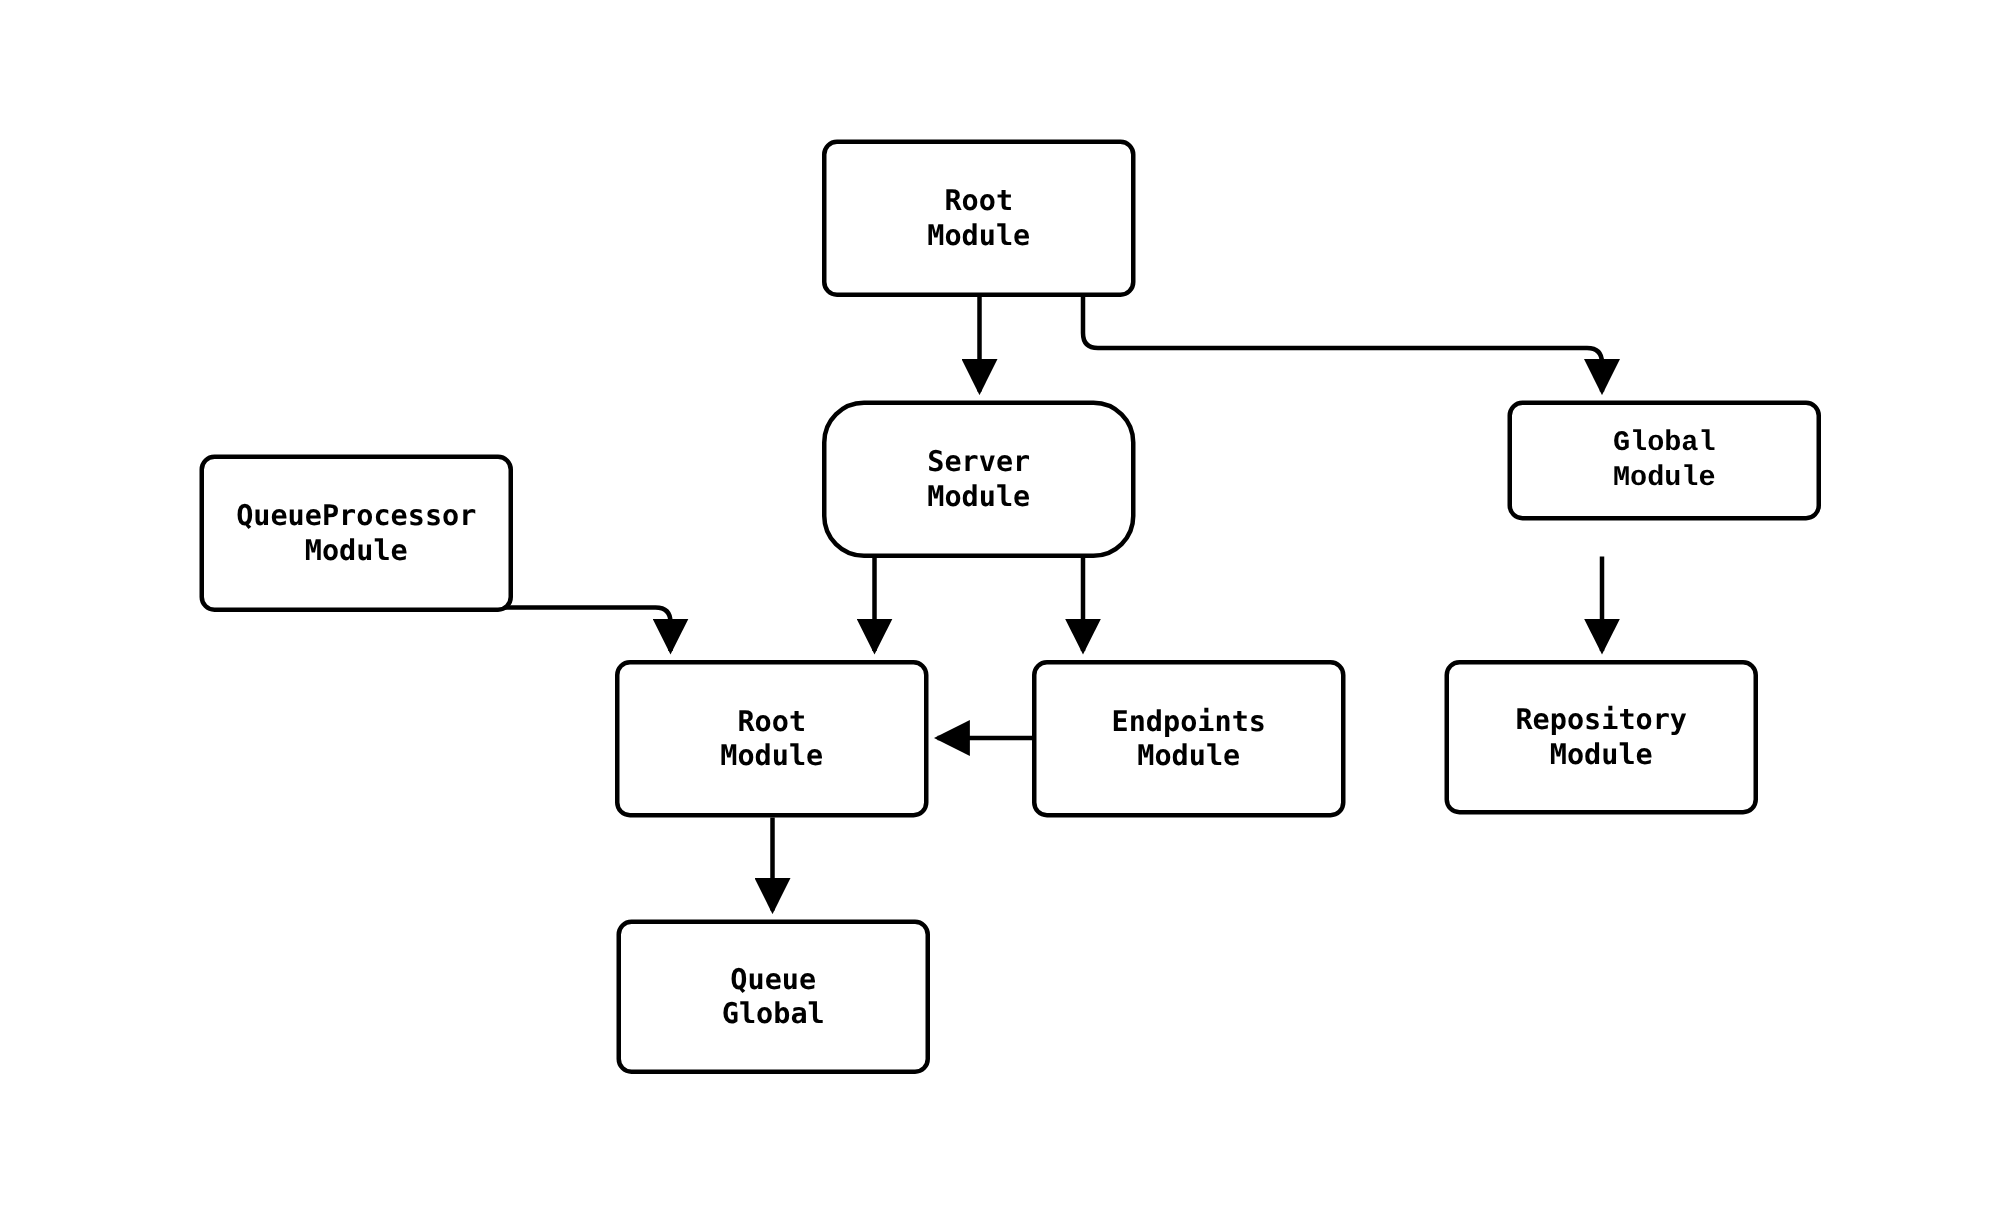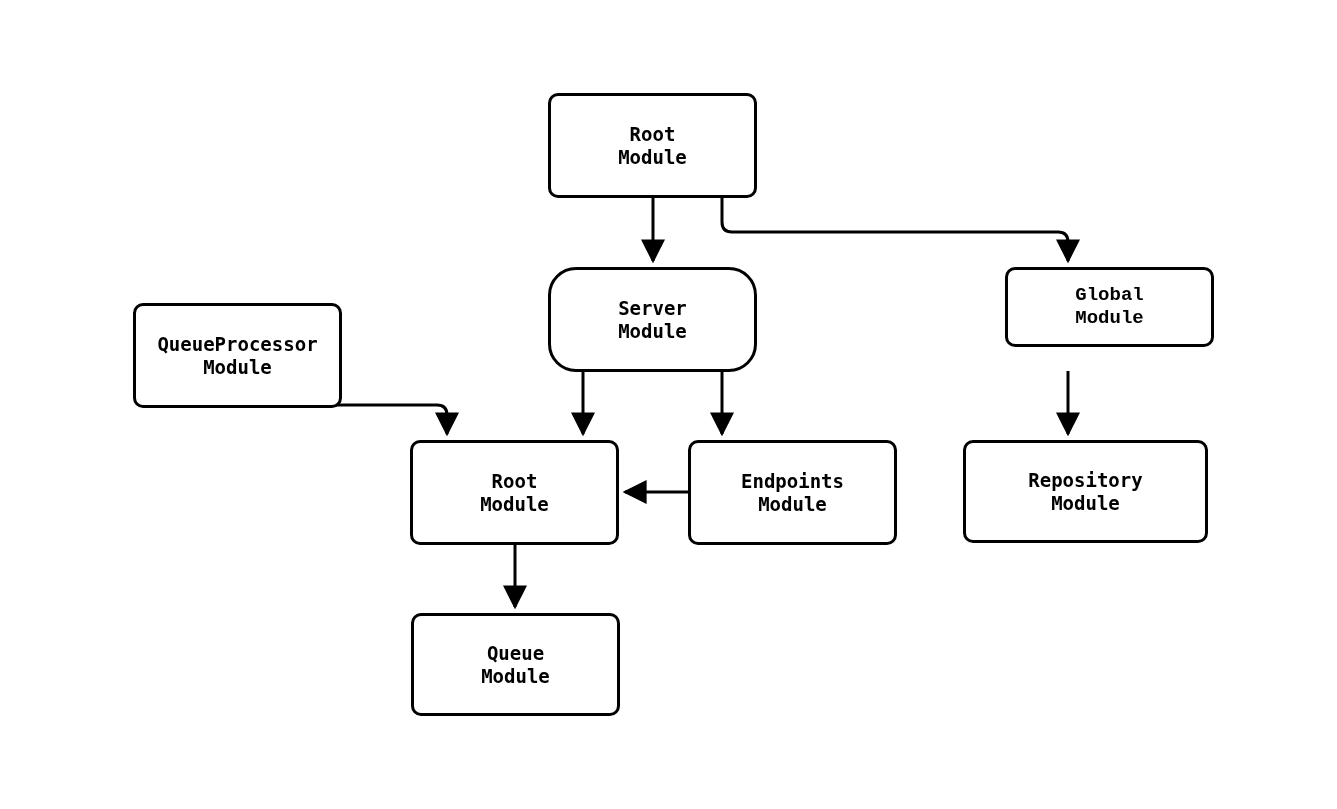--- a/index.html
+++ b/index.html
@@ -40,21 +40,21 @@
     text-align: center;
     white-space: pre-line;
   }
   
   #n-root           { left: 548px; top:  93px; width: 209px; height: 105px; }
   #n-queueprocessor { left: 133px; top: 267px; width: 209px; height: 105px; margin-top: 36px; }
   #n-server         { left: 548px; top: 267px; width: 209px; height: 105px; border-radius: 28px; }
   #n-global         { left: 1005px; top: 267px; width: 209px; height: 80px; font-family: Liberation Mono, monospace; }
   #n-core           { left: 410px; top: 440px; width: 209px; height: 105px; }
   #n-endpoints      { left: 688px; top: 440px; width: 209px; height: 105px; }
-  #n-repository     { left: 963px; top: 440px; width: 245px; height: 103px; }
+  #n-repository     { left: 963px; top: 440px; width: 209px; height: 103px; }
   #n-queue          { left: 411px; top: 613px; width: 209px; height: 103px; }
 </style>
 </head>
 <body>
 
 <div id="canvas">
 
   <svg id="edges" viewBox="0 0 1337 809" xmlns="http://www.w3.org/2000/svg">
     <defs>
       <marker id="arrow" viewBox="0 0 10 10" refX="9" refY="5" markerWidth="8" markerHeight="8" orient="auto-start-reverse">
@@ -103,16 +103,16 @@
 Module</span>
   </div>
 
   <div class="node" id="n-repository">
     <span class="node-label">Repository
 Module</span>
   </div>
 
   <div class="node" id="n-queue">
     <span class="node-label">Queue
-Module</span>
+Global</span>
   </div>
 
 </div>
 
 </body></html>

